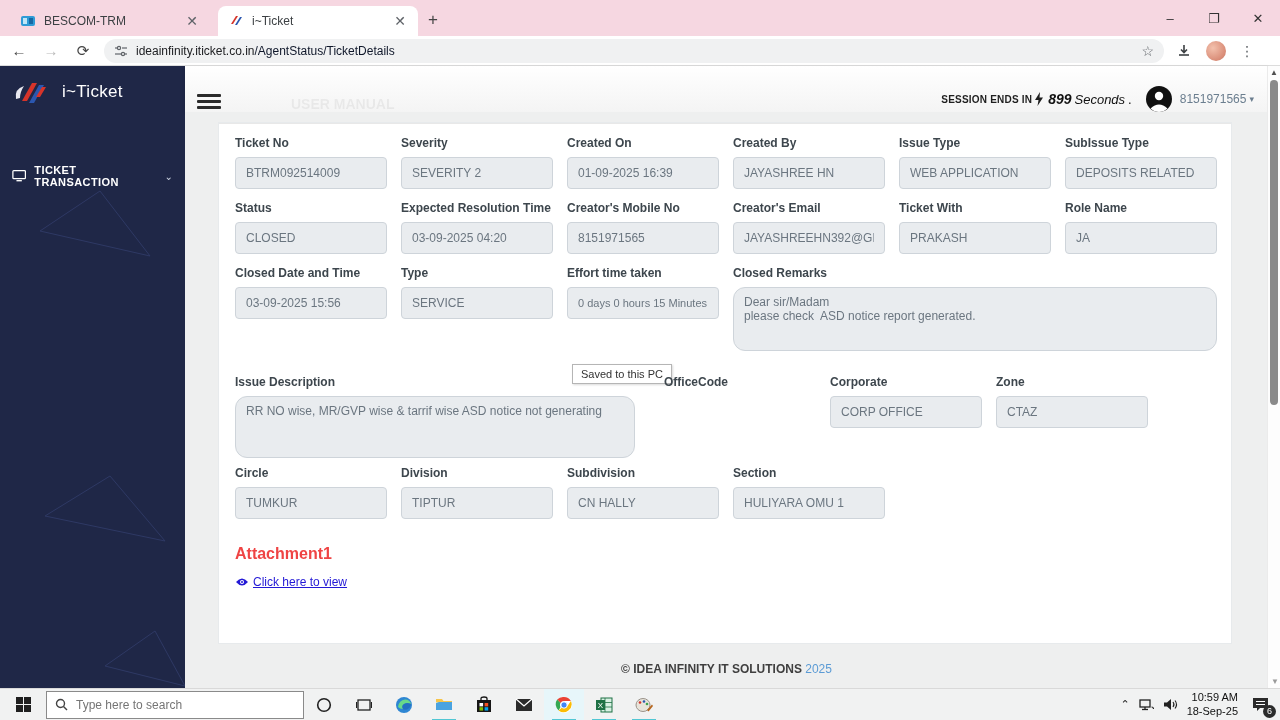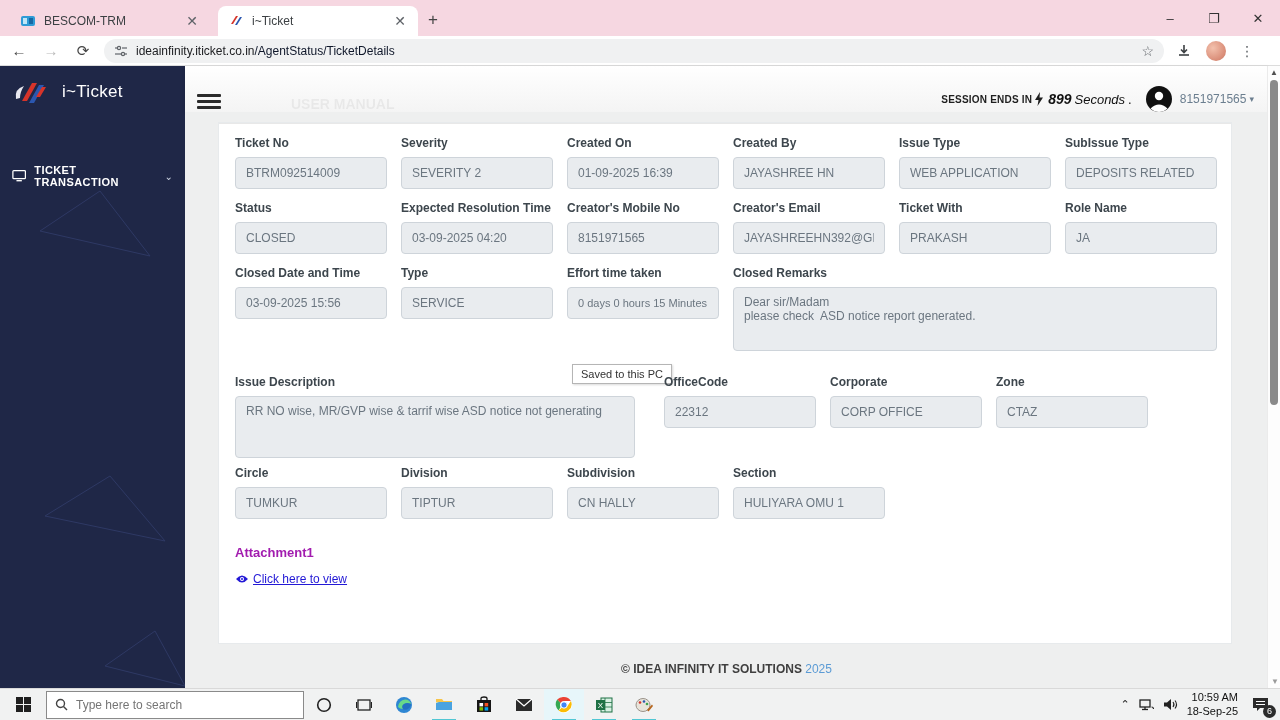--- a/index.html
+++ b/index.html
@@ -57,26 +57,26 @@
   .content { position:absolute; left:0; top:46px; width:1083px; height:576px; background:#eeefef; }
   .panel { position:absolute; left:33px; top:10px; width:1014px; min-height:522px; background:#fff; border:1px solid #e7eaec; }
   .panel-head { display:flex; align-items:center; padding:16px 16px 12px 16px; }
   .panel-title { font-size:16px; color:#4a4a4a; }
   .back-btn { margin-left:auto; background:#3a5266; color:#fff; font-size:12px; border:none; border-radius:3px; padding:5px 10px; display:flex; align-items:center; gap:6px; cursor:pointer; }
   .panel hr { border:none; border-top:1px solid #e8e8e8; }
   .frow { display:flex; padding:0 16px; margin-top:12px; position:relative; }
   .fcol { width:152px; margin-right:14px; }
   .flabel { font-size:12px; font-weight:bold; color:#3d464d; margin-bottom:7px; white-space:nowrap; }
   .finput { width:152px; height:32px; background:#e9ecef; border:1px solid #ced4da; border-radius:4px; padding:0 10px; font-size:12px; color:#6b7680; font-family:"Liberation Sans",sans-serif; }
-  .ftextarea { background:#e9ecef; border:1px solid #ced4da; border-radius:4px; padding:7px 10px; font-size:12px; color:#6b7680; font-family:"Liberation Sans",sans-serif; resize:none; overflow:hidden; }
+  .ftextarea { background:#e9ecef; border:1px solid #ced4da; border-radius:12px; padding:7px 10px; font-size:12px; color:#6b7680; font-family:"Liberation Sans",sans-serif; resize:none; overflow:hidden; }
   .remarks { width:484px; height:64px; }
   .descr { width:400px; height:62px; }
   .wide-col .flabel { margin-bottom:7px; }
   .tooltip { position:absolute; left:353px; top:98px; background:#fff; border:1px solid #b5b5b5; font-size:11px; color:#333; padding:3px 8px; box-shadow:1px 1px 2px rgba(0,0,0,.15); }
-  .attach-label { font-size:13px; font-weight:bold; color:#a21caf; }
+  .attach-label { font-size:16px; font-weight:bold; color:#ef4444; }
   .attach-link { display:flex; align-items:center; gap:4px; margin-top:12px; font-size:12px; color:#2319d6; text-decoration:underline; cursor:pointer; }
   .page-footer { position:absolute; left:0; bottom:12px; width:100%; text-align:center; font-size:12px; }
   .footer-text { font-weight:bold; color:#3f3f3f; }
   .footer-year { color:#5b9bd5; }
 
   
   .scrollbar { position:absolute; right:0; top:0; width:13px; height:622px; background:#fdfdfd; border-left:1px solid #ebebeb; }
   .sb-up { position:absolute; top:2px; left:2px; font-size:8px; color:#505050; }
   .sb-down { position:absolute; bottom:2px; left:3px; font-size:8px; color:#9a9a9a; }
   .sb-thumb { position:absolute; top:14px; left:2px; width:8px; height:325px; background:#8a8a8a; border-radius:4px; }
@@ -235,21 +235,21 @@
           <div class="fcol"><div class="flabel">Closed Date and Time</div><input class="finput" readonly="" value="03-09-2025 15:56" style=""></div>
           <div class="fcol"><div class="flabel">Type</div><input class="finput" readonly="" value="SERVICE" style=""></div>
           <div class="fcol"><div class="flabel">Effort time taken</div><input class="finput" readonly="" style="font-size: 11px;" value="0 days 0 hours 15 Minutes"></div>
           <div class="fcol wide-col" style="width:484px;"><div class="flabel">Closed Remarks</div><textarea class="ftextarea remarks" readonly="" style="">Dear sir/Madam
 please check  ASD notice report generated.</textarea></div>
           <div class="tooltip">Saved to this PC</div>
         </div>
 
         <div class="frow" style="margin-top:20px;">
           <div class="fcol" style="width:400px;"><div class="flabel">Issue Description</div><textarea class="ftextarea descr" readonly="" style="">RR NO wise, MR/GVP wise &amp; tarrif wise ASD notice not generating</textarea></div>
-          <div class="fcol" style="margin-left:15px;"><div class="flabel">OfficeCode</div><input class="finput" readonly="" value="22312" style=""></div>
+          <div class="fcol" style="margin-left:15px;"><div class="flabel">OfficeCode</div></div>
           <div class="fcol"><div class="flabel">Corporate</div><input class="finput" readonly="" value="CORP OFFICE" style=""></div>
           <div class="fcol"><div class="flabel">Zone</div><input class="finput" readonly="" value="CTAZ" style=""></div>
         </div>
 
         <div class="frow" style="margin-top:4px;">
           <div class="fcol"><div class="flabel">Circle</div><input class="finput" readonly="" value="TUMKUR" style=""></div>
           <div class="fcol"><div class="flabel">Division</div><input class="finput" readonly="" value="TIPTUR" style=""></div>
           <div class="fcol"><div class="flabel">Subdivision</div><input class="finput" readonly="" value="CN HALLY" style=""></div>
           <div class="fcol"><div class="flabel">Section</div><input class="finput" readonly="" value="HULIYARA OMU 1" style=""></div>
         </div>

